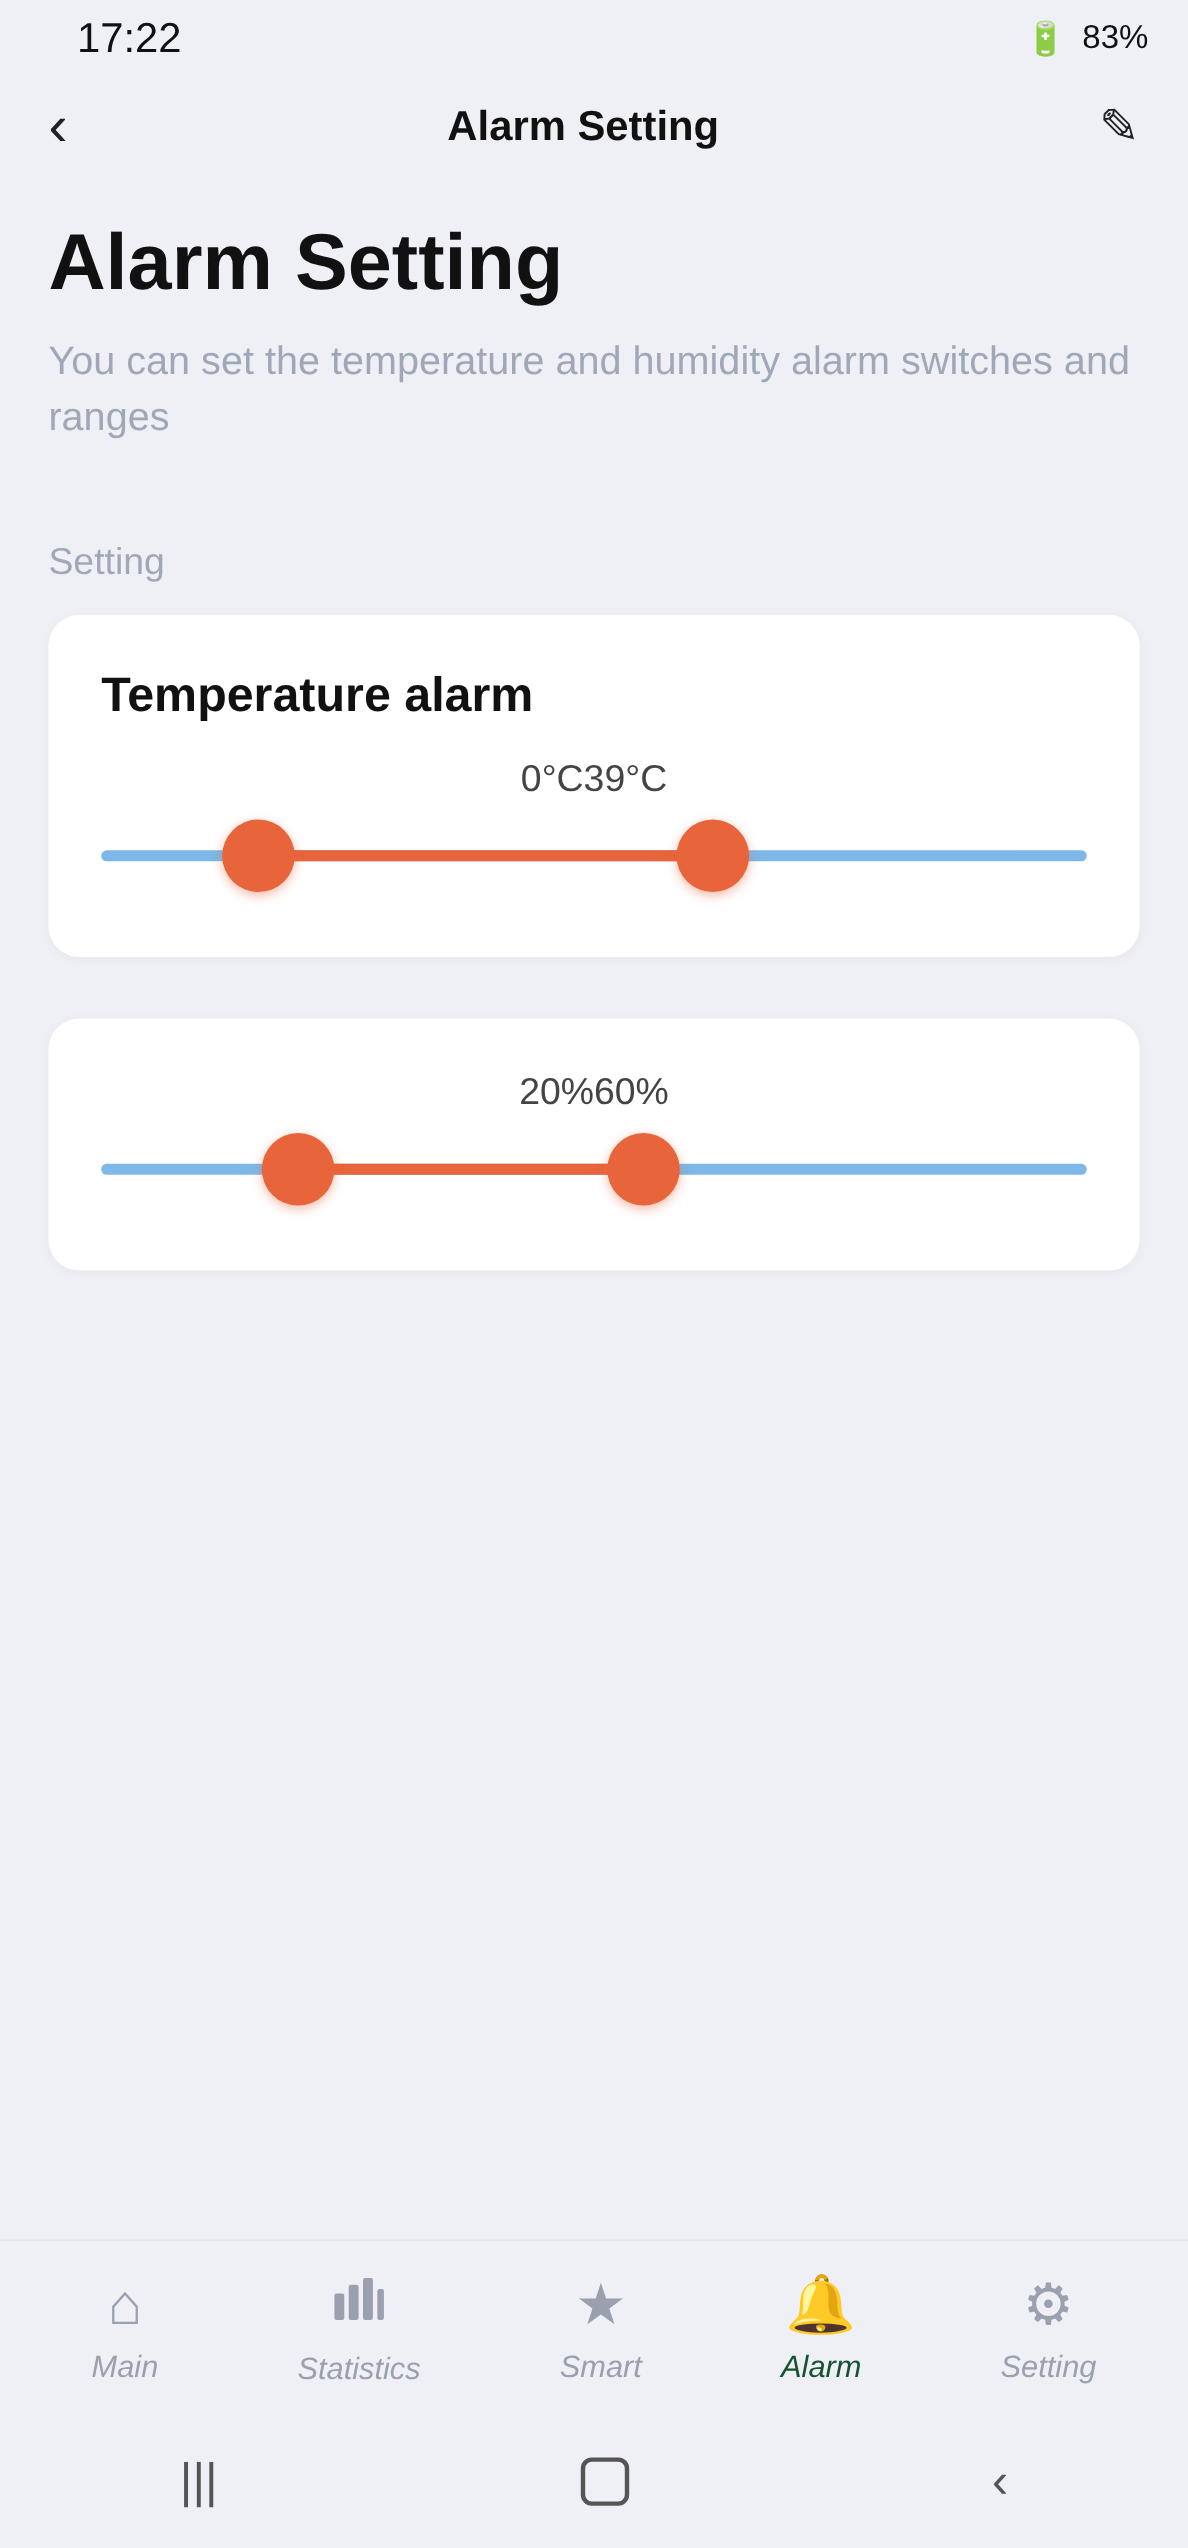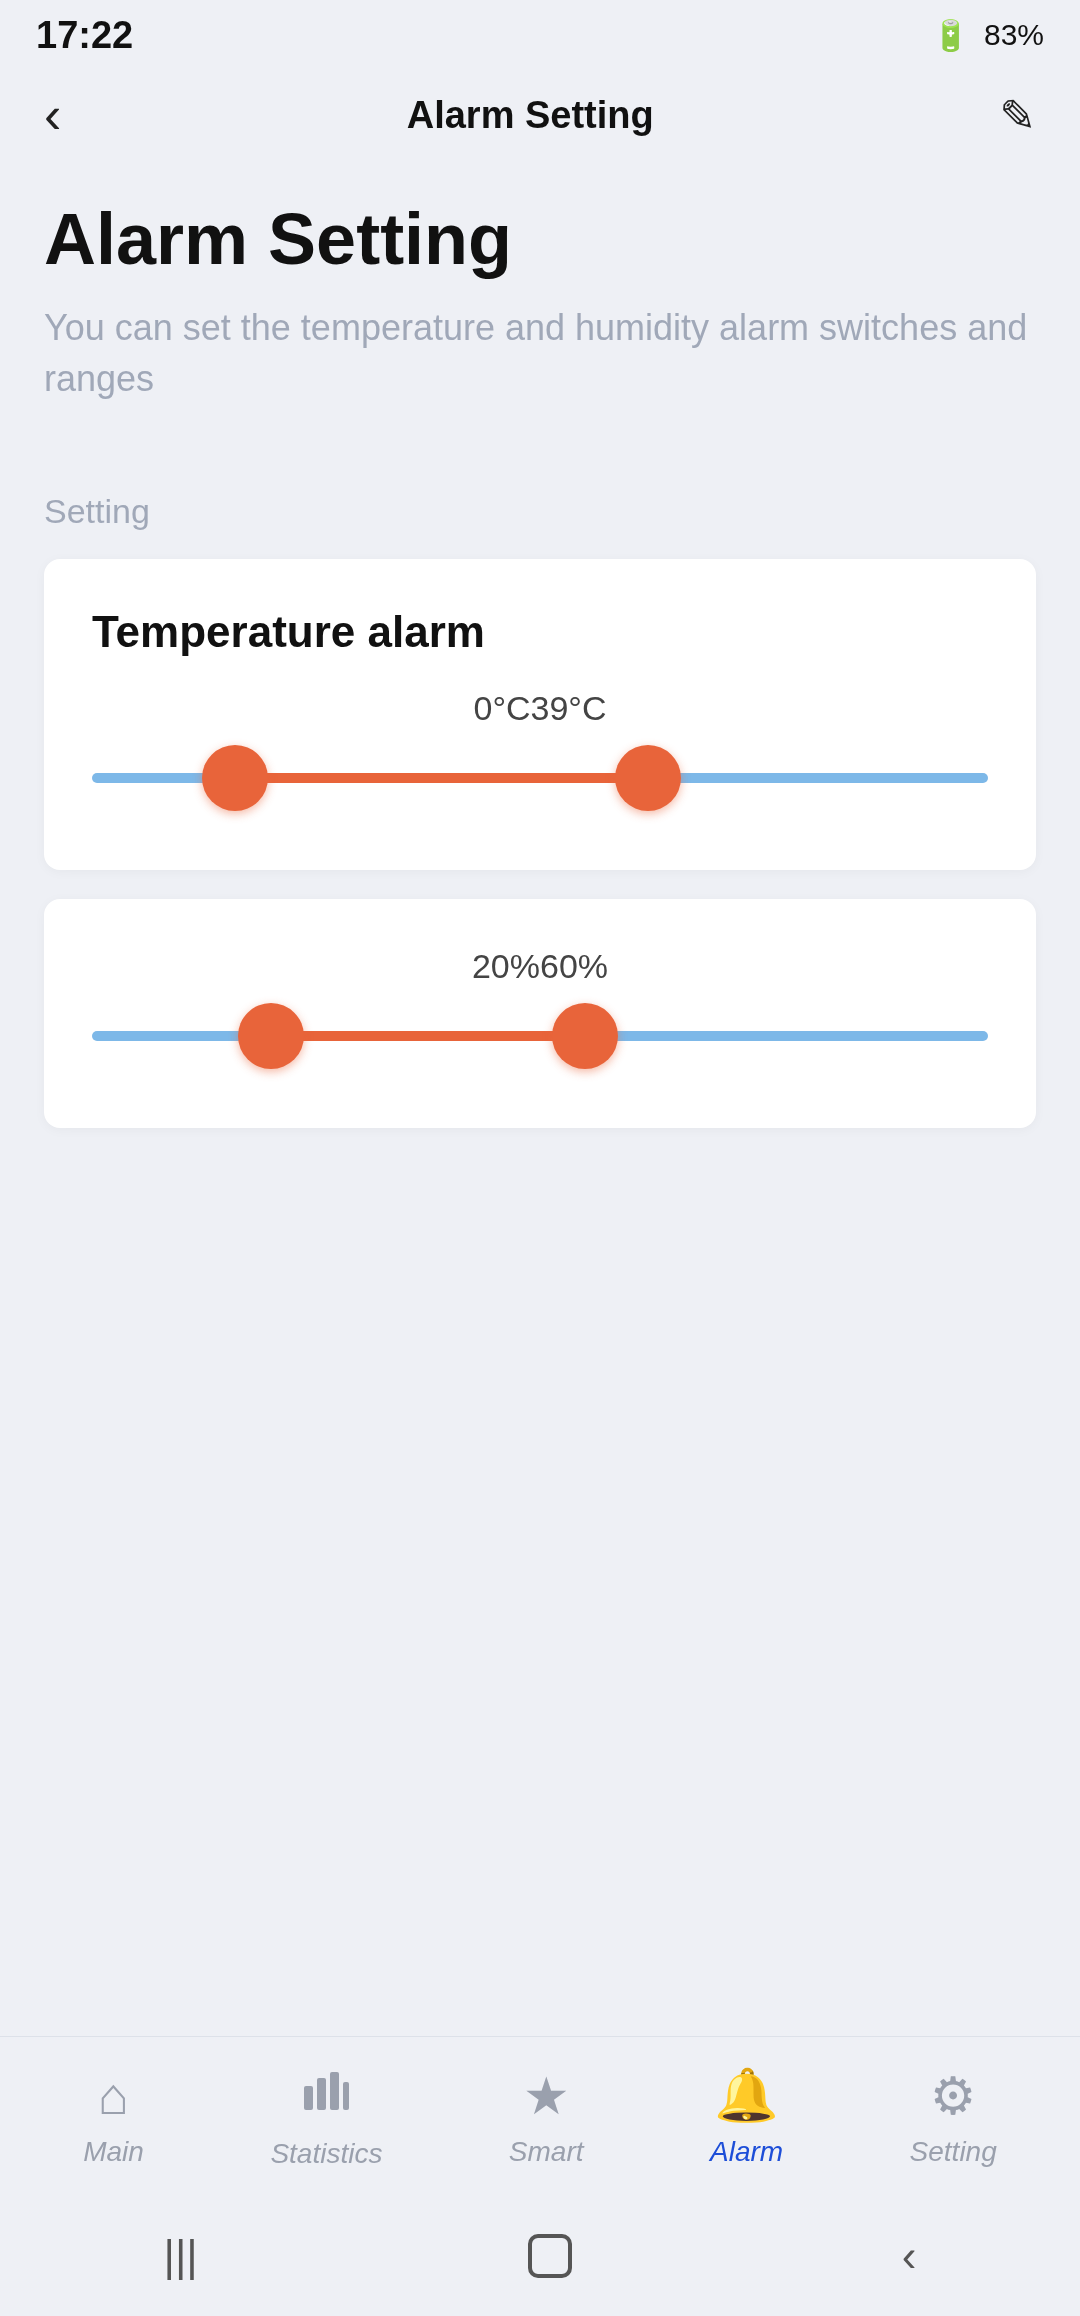--- a/index.html
+++ b/index.html
@@ -19,22 +19,23 @@
       width: 100%;
       height: 70px;
       background: #eef0f5;
       display: flex;
       align-items: center;
       justify-content: space-between;
       padding: 0 36px;
     }
     .status-time {
       font-size: 38px;
-      font-weight: 700;
-      color: #111;
+      font-weight: 400;
+      color: #111;
+      margin-left: 34px;
     }
     .status-icons {
       display: flex;
       align-items: center;
       gap: 14px;
     }
     .status-icon-text {
       font-size: 30px;
       color: #111;
     }
@@ -90,23 +91,23 @@
     .section-label {
       font-size: 34px;
       color: #a0a8b8;
       font-weight: 500;
       margin-bottom: 28px;
     }
 
     
     .card {
       background: #fff;
-      border-radius: 16px;
+      border-radius: 28px;
       padding: 48px 48px 52px 48px;
-      margin-bottom: 29px;
+      margin-bottom: 56px;
       box-shadow: 0 2px 12px rgba(0,0,0,0.04);
     }
 
     .card-title {
       font-size: 44px;
       font-weight: 700;
       color: #111;
       margin-bottom: 32px;
     }
 
@@ -203,21 +204,21 @@
     .nav-tab-icon.active {
       color: #4a90d9;
     }
 
     .nav-tab-label {
       font-size: 28px;
       color: #9aa0ad;
       font-style: italic;
     }
     .nav-tab-label.active {
-      color: #1d4ed8;
+      color: #14532d;
     }
 
     
     .sys-nav {
       position: absolute;
       bottom: 0;
       left: 0;
       right: 0;
       height: 120px;
       background: #eef0f5;

